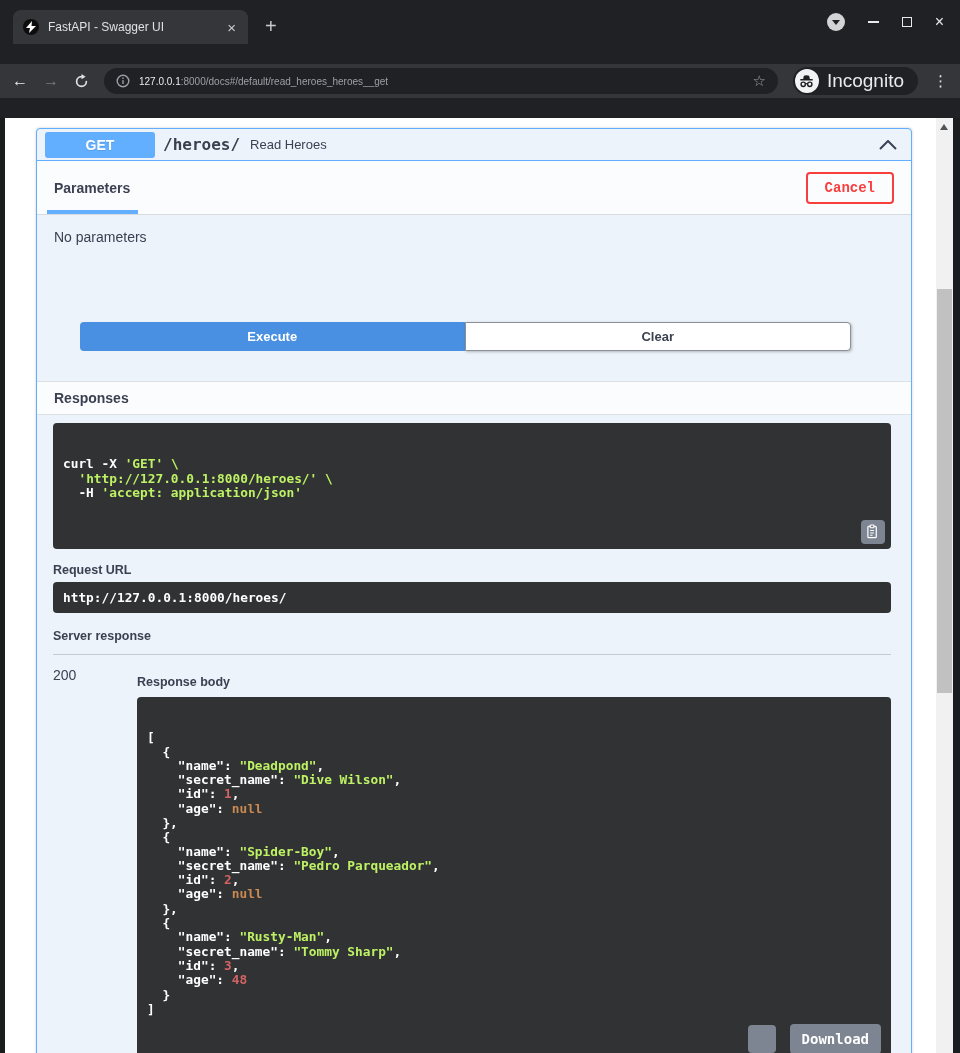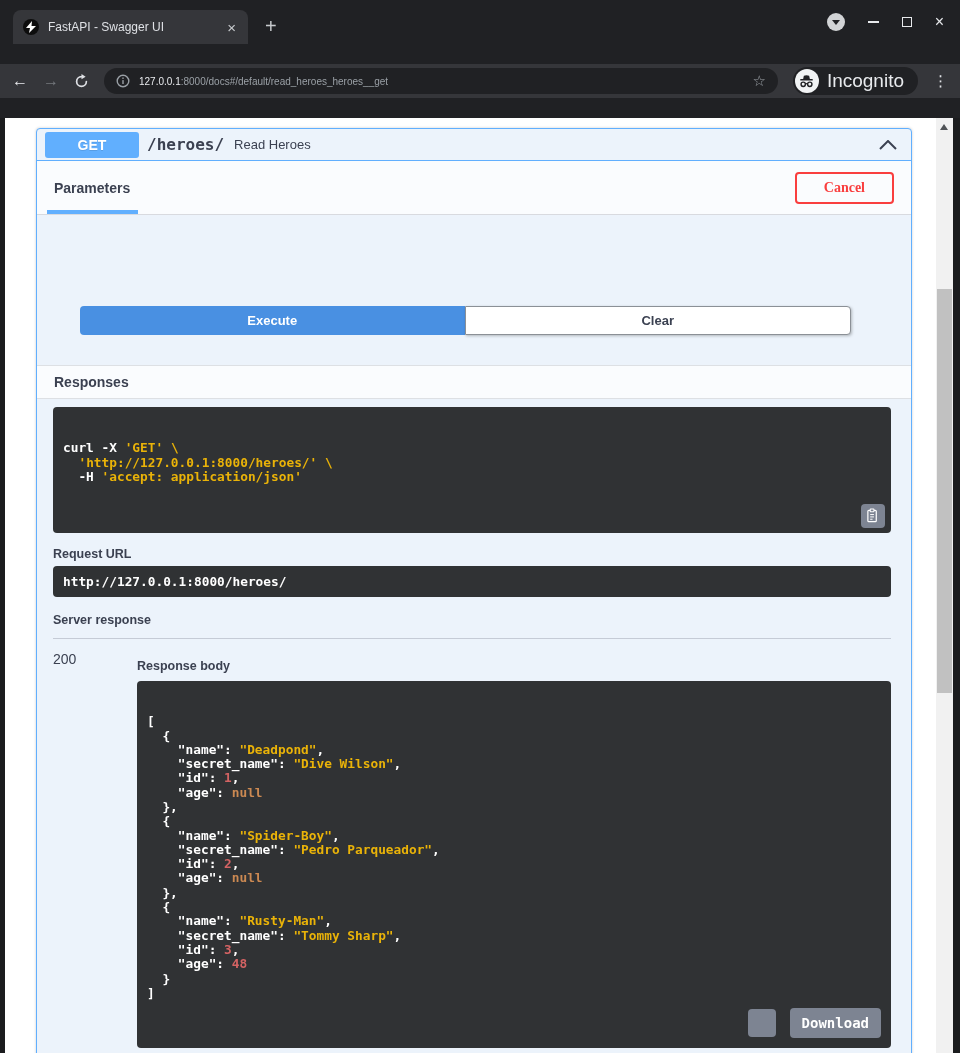--- a/index.html
+++ b/index.html
@@ -52,33 +52,33 @@
   .sb-up, .sb-down { position:absolute; left:4px; width:0; height:0;
                      border-left:4.5px solid transparent; border-right:4.5px solid transparent; }
   .sb-up { top:6px; border-bottom:6px solid #505357; }
   .sb-down { bottom:6px; border-top:6px solid #505357; }
   .sb-thumb { position:absolute; left:1px; right:1px; top:171px; height:404px; background:#c1c1c1; }
 
   
   .opblock { margin:10px 24px 0 31px; border:1px solid #61affe; border-radius:4px;
              background:#ecf3fb; box-shadow:0 0 3px rgba(0,0,0,.19); min-height:1020px; }
   .opblock-header { height:32px; border-bottom:1px solid #61affe; display:flex; align-items:center; padding:0 8px; }
-  .method-badge { width:94px; height:26px; background:#61affe; color:#fff; font-weight:bold; font-size:14px;
+  .method-badge { width:110px; height:26px; background:#61affe; color:#fff; font-weight:bold; font-size:14px;
                   border-radius:3px; display:flex; align-items:center; justify-content:center;
                   text-shadow:0 1px 0 rgba(0,0,0,.1); }
   .op-path { font-family:"DejaVu Sans Mono", monospace; font-weight:bold; font-size:16px; color:#3b4151; margin-left:8px; }
   .op-summary { font-size:13px; color:#3b4151; margin-left:10px; }
   .chevron { margin-left:auto; margin-right:6px; display:flex; }
 
   .sec-header { background:#fafcfe; display:flex; align-items:center; padding:0 17px; position:relative; }
   .sec-params { height:54px; border-bottom:1px solid rgba(59,65,81,.18); }
   .sec-title { font-size:14px; font-weight:bold; color:#3b4151; }
   .tab-underline { position:absolute; left:10px; bottom:0; width:91px; height:4px; background:#61affe; }
   .cancel-btn { margin-left:auto; background:transparent; border:2px solid #f93e3e; color:#f93e3e;
-                font-weight:bold; font-size:14px; font-family:Liberation Serif, serif; padding:6px 27px; border-radius:4px; }
+                font-weight:bold; font-size:14px; font-family:Liberation Mono, monospace; padding:6px 17px; border-radius:4px; }
   .params-body { padding:14px 30px 0 17px; }
   .no-params { font-size:14px; color:#3b4151; }
   .execute-wrap { display:flex; margin:77px 30px 30px 26px; height:29px; }
   .btn-execute { flex:1; background:#4990e2; color:#fff; font-weight:bold; font-size:13px; font-family:inherit;
                  border:none; border-radius:4px 0 0 4px; }
   .btn-clear { flex:1; background:#fff; color:#3b4151; font-weight:bold; font-size:13px; font-family:inherit;
                border:1px solid #8b9096; border-radius:0 4px 4px 0; box-shadow:1px 1px 3px rgba(0,0,0,.25); }
   .sec-responses { height:34px; border-top:1px solid rgba(59,65,81,.15); border-bottom:1px solid rgba(59,65,81,.15); }
 
   .responses-body { padding:0 20px 60px 16px; }
@@ -101,21 +101,21 @@
   .lbl-respbody { margin-top:8px; }
   .json-block { margin-top:8px; padding:5px 10px; line-height:14.3px; position:relative; }
   .block-actions { position:absolute; right:10px; bottom:10px; display:flex; gap:14px; align-items:center; }
   .copy-btn { width:28px; height:28px; background:#7d8492; border:none; border-radius:4px;
               display:flex; align-items:center; justify-content:center; }
   .copy-btn.sm { width:24px; height:24px; position:absolute; right:6px; bottom:5px; }
   .download-btn { background:#7d8492; color:#fff; font-weight:bold; font-size:14px; font-family:inherit;
                   border:none; border-radius:4px; padding:7px 12px; }
 
   .tok-plain { color:#ffffff; }
-  .tok-string { color:#eab308; }
+  .tok-string { color:#bef264; }
   .tok-num { color:#d36363; }
   .tok-null { color:#cb8952; }
 </style>
 </head>
 <body>
 
 <div class="window">
 
   <div class="tabstrip">
     <div class="tab">
@@ -190,20 +190,21 @@
           </span>
         </div>
 
         <div class="sec-header sec-params">
           <span class="sec-title">Parameters</span>
           <span class="tab-underline"></span>
           <button class="cancel-btn">Cancel</button>
         </div>
 
         <div class="params-body">
+          <div class="no-params">No parameters</div>
           <div class="execute-wrap">
             <button class="btn-execute">Execute</button>
             <button class="btn-clear">Clear</button>
           </div>
         </div>
 
         <div class="sec-header sec-responses">
           <span class="sec-title">Responses</span>
         </div>
 

